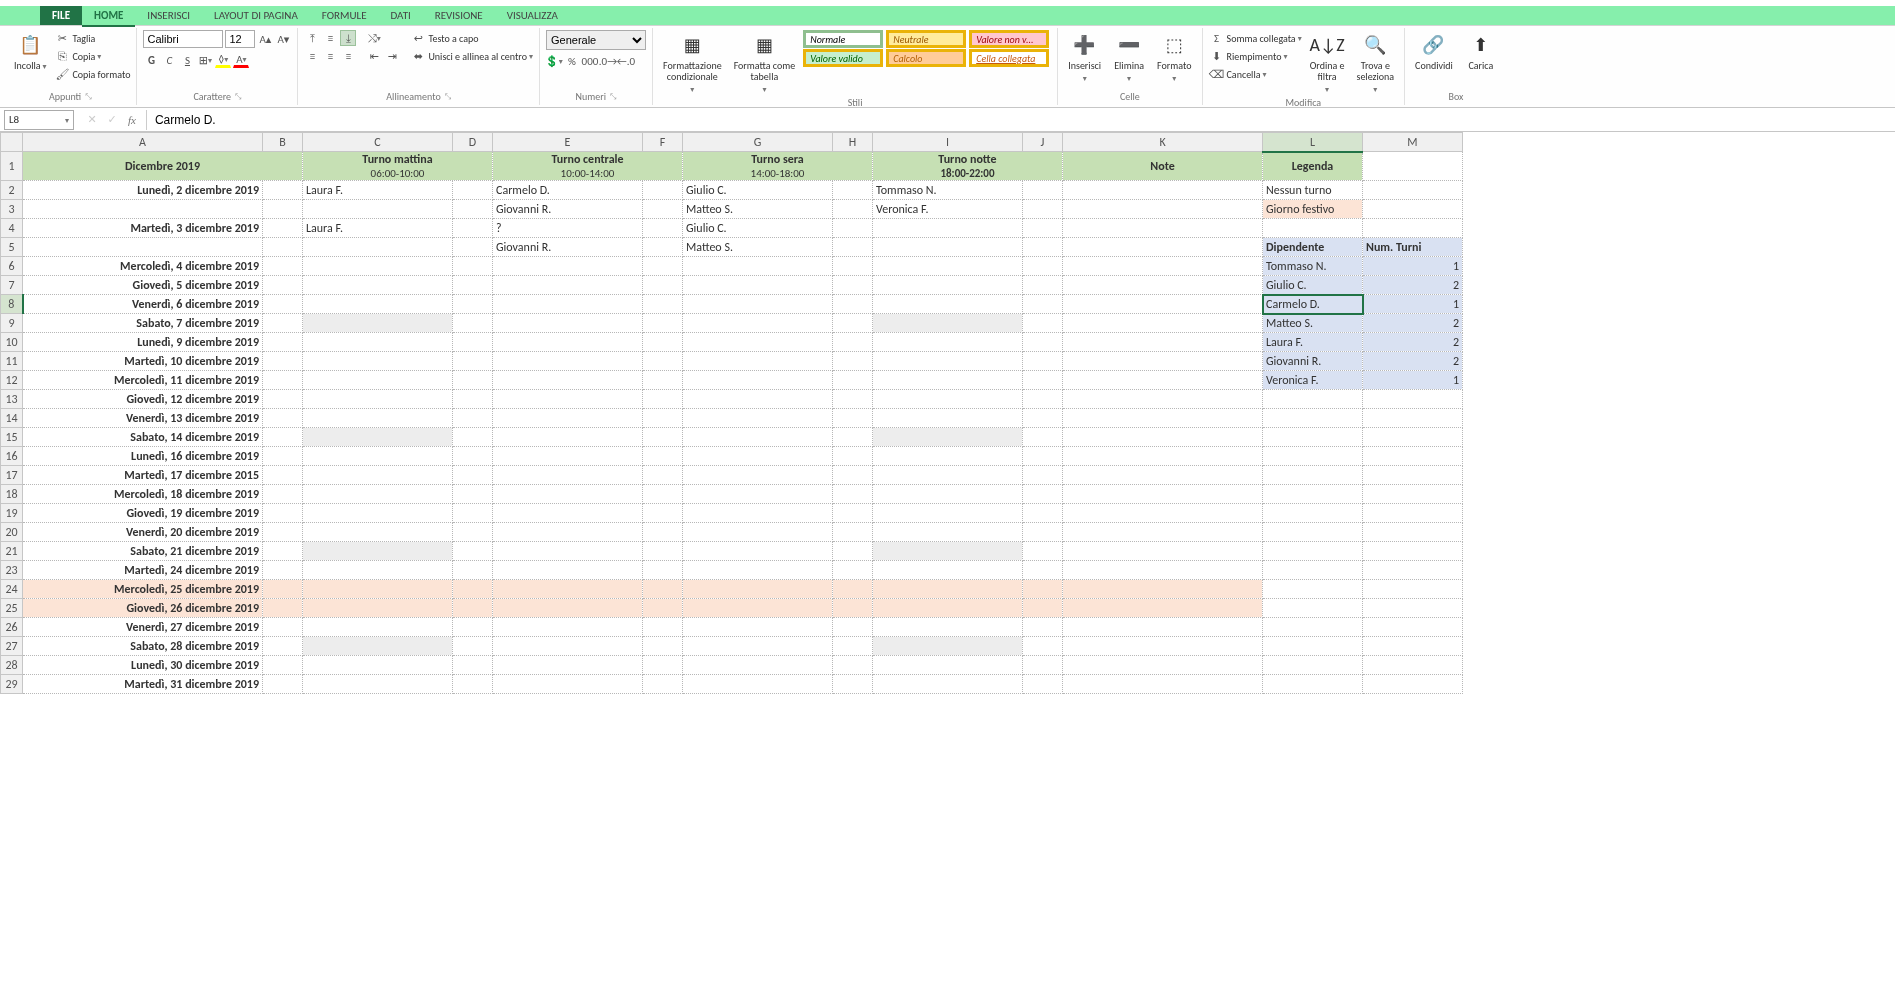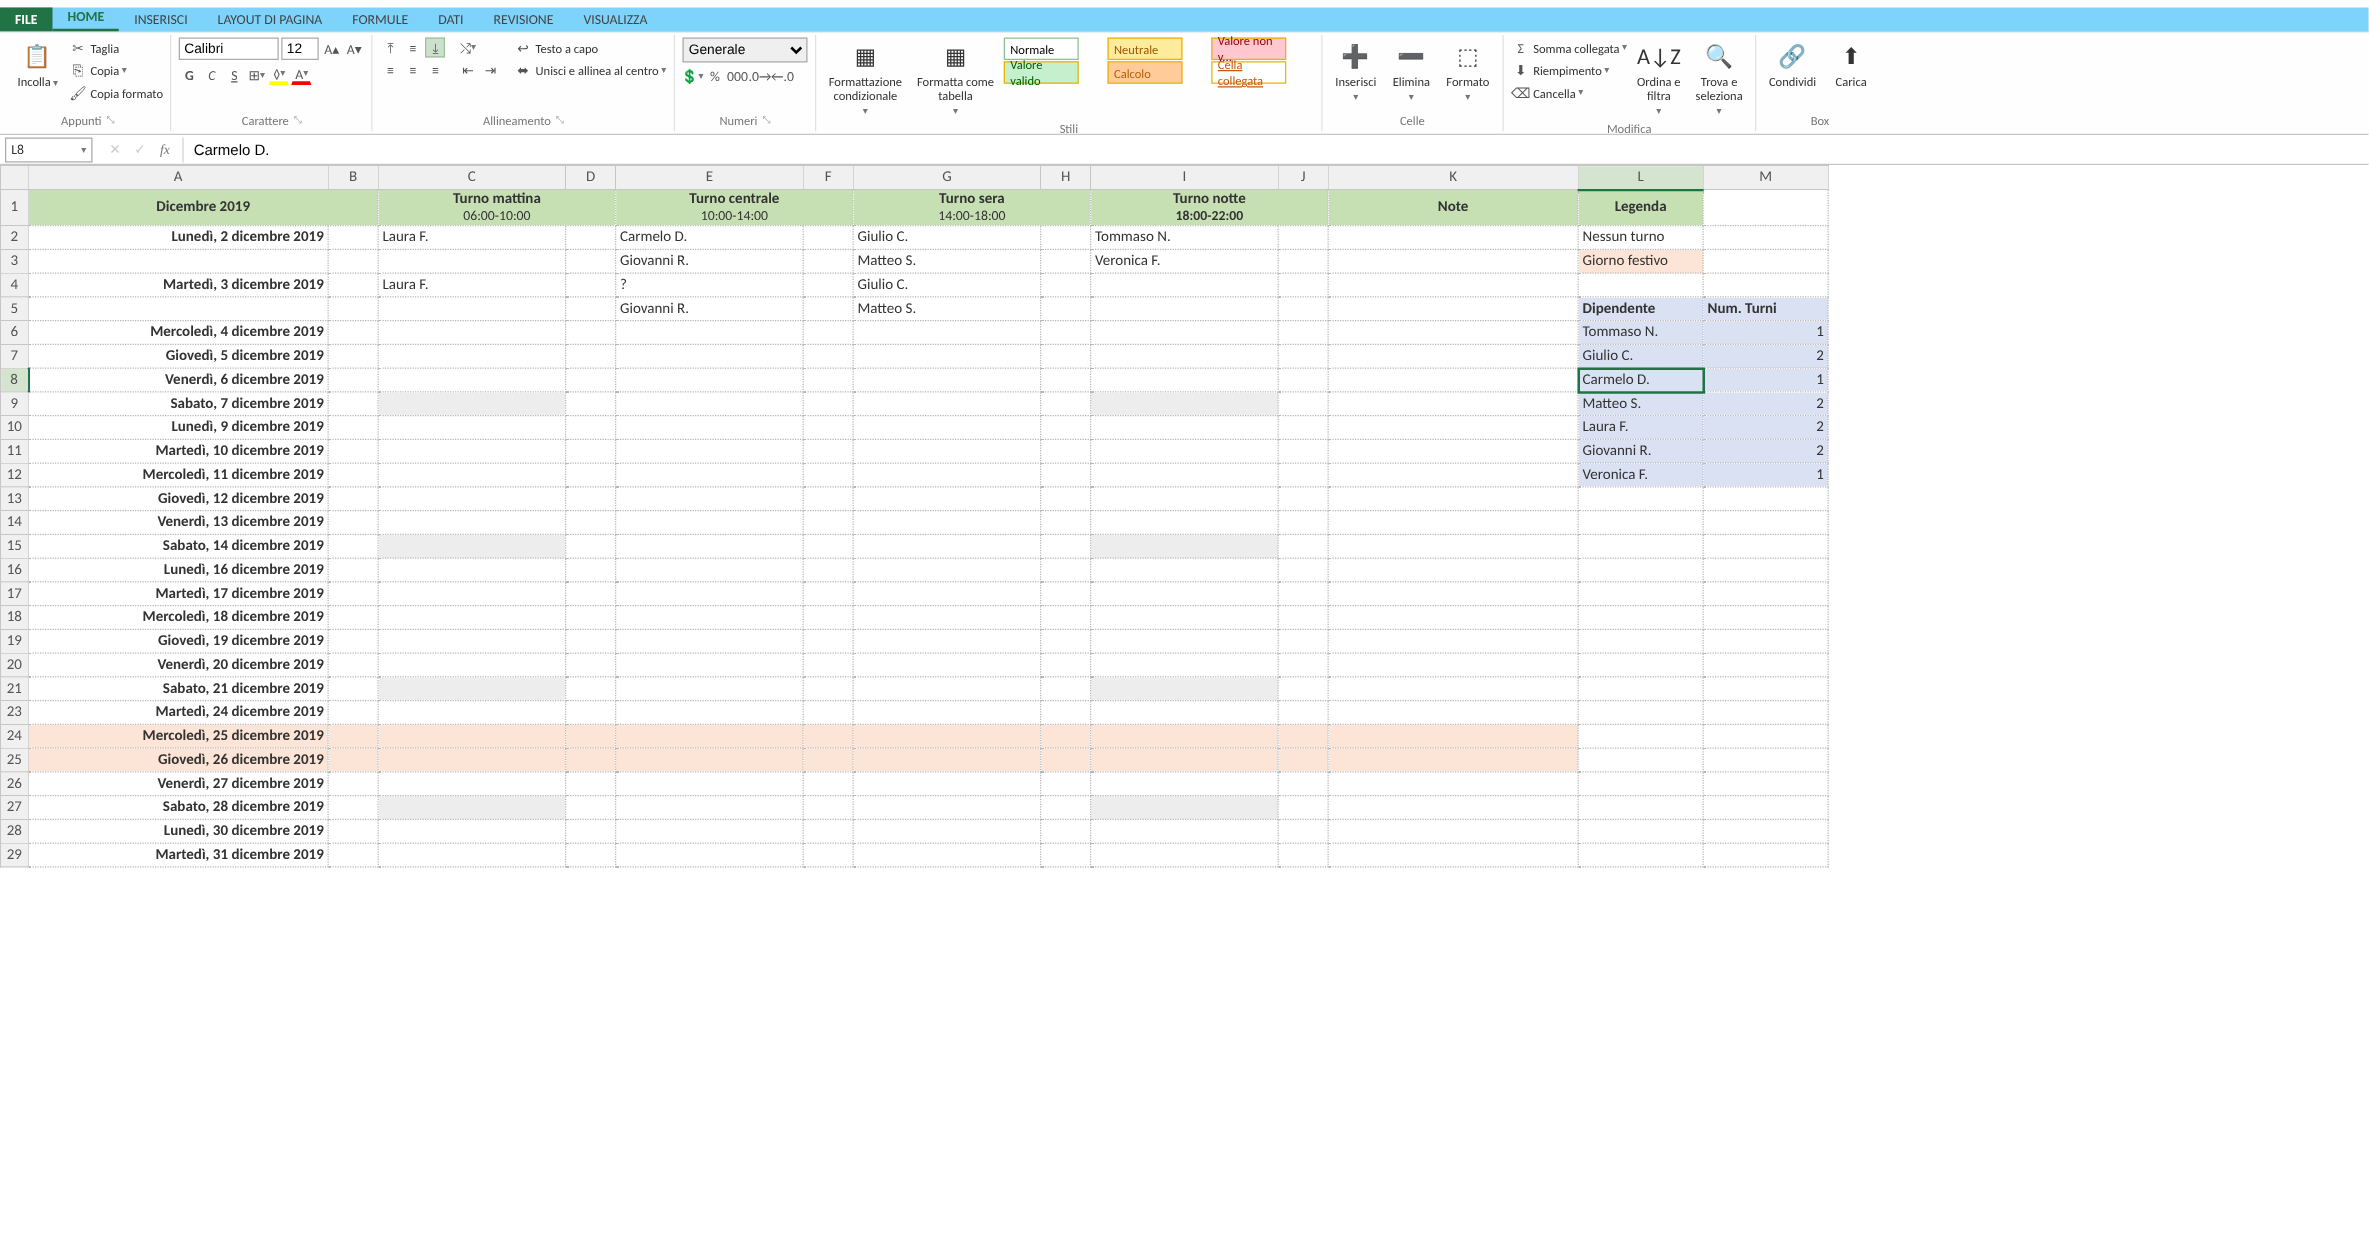--- a/index.html
+++ b/index.html
@@ -1,41 +1,41 @@
 <!DOCTYPE html>
 <html><head>
 <meta charset="utf-8">
 <style>
 * { margin:0; padding:0; box-sizing:border-box; }
 body { font-family:"Segoe UI","Calibri",sans-serif; font-size:11px; background:#fff; color:#333; overflow:hidden; }
 
 .titlebar { height:6px; background:#fff; }
 
-.tabbar { display:flex; height:20px; background:#7dd3fc; border-bottom:1px solid #d4d4d4; align-items:flex-end; font-size:11px; }
+.tabbar { display:flex; height:20px; background:#86efac; border-bottom:1px solid #d4d4d4; align-items:flex-start; font-size:11px;padding-left:40px; }
 .tabbar .file { background:#217346; color:#fff; padding:3px 12px; height:100%; display:flex; align-items:center; font-weight:bold; cursor:pointer; }
 .tabbar .tab { padding:3px 12px; color:#444; cursor:pointer; }
 .tabbar .tab.active { color:#217346; font-weight:bold; border-bottom:2px solid #217346; }
 
 .ribbon { display:flex; height:82px; border-bottom:1px solid #c6c6c6; background:#fefefe; padding:2px 4px; font-size:10px; align-items:stretch; }
 .group { border-right:1px solid #e1e1e1; padding:2px 6px; display:flex; flex-direction:column; justify-content:space-between; }
 .group-body { flex:1; display:flex; gap:4px; align-items:flex-start; }
 .group-title { text-align:center; color:#777; font-size:10px; height:14px; display:flex; justify-content:center; align-items:center; gap:4px; }
 .group-title .launcher { color:#999; font-size:8px; cursor:pointer; }
 .vcol { display:flex; flex-direction:column; gap:2px; }
 .btn-row { display:flex; gap:2px; align-items:center; }
 .ic { width:16px; height:16px; display:inline-flex; align-items:center; justify-content:center; font-size:11px; color:#555; border:1px solid transparent; cursor:pointer; }
 .bigbtn { display:flex; flex-direction:column; align-items:center; gap:2px; padding:2px 4px; cursor:pointer; min-width:40px; }
 .bigbtn .glyph { width:26px; height:26px; display:flex; align-items:center; justify-content:center; font-size:18px; }
 .bigbtn .label { text-align:center; font-size:10px; line-height:11px; }
 .dd::after { content:" ▾"; font-size:8px; color:#777; }
 input.fontname, input.fontsize { height:18px; border:1px solid #ababab; font-size:11px; padding:1px 3px; }
 input.fontname { width:80px; }
 input.fontsize { width:30px; }
 
-.stylecell { width:60px; height:18px; border:1px solid #eab308; display:flex; align-items:center; padding:0 4px; font-size:10px; cursor:pointer; }
+.stylecell { width:80px; height:18px; border:3px solid #eab308; display:flex; align-items:center; padding:0 4px; font-size:10px; cursor:pointer;font-style:italic; }
 
 .formulabar { display:flex; align-items:center; height:24px; border-bottom:1px solid #c6c6c6; background:#fff; }
 .namebox { width:70px; height:20px; border:1px solid #ababab; margin:0 4px; padding:0 4px; font-size:11px; background:#fff; display:flex; align-items:center; justify-content:space-between;}
 .namebox .dd-caret{font-size:8px;color:#777;}
 .fbar-icons { display:flex; gap:4px; padding:0 6px; color:#999; border-right:1px solid #ccc; height:20px; align-items:center;}
 .fx { font-style:italic; font-family:serif; color:#777; padding:0 4px;text-align:right; }
 .finput { flex:1; height:20px; border:none; padding:0 8px; font-size:12px; outline:none; }
 
 .grid-area { position:relative; height:calc(100vh - 170px); overflow:auto; }
 table.grid { border-collapse:collapse; table-layout:fixed; }
@@ -552,21 +552,21 @@
           <td class=""></td>
           <td class=""></td>
           <td class=""></td>
           <td class=""></td>
           <td class=""></td>
           <td class=""></td>
           <td class=""></td>
         </tr>
         <tr>
           <th class="rowhead">17</th>
-          <td class="bold-right">Martedì, 17 dicembre 2019</td>
+          <td class="bold-right">Martedì, 17 dicembre 2015</td>
           <td class=""></td>
           <td class=""></td>
           <td class=""></td>
           <td class=""></td>
           <td class=""></td>
           <td class=""></td>
           <td class=""></td>
           <td class=""></td>
           <td class=""></td>
           <td class=""></td>

